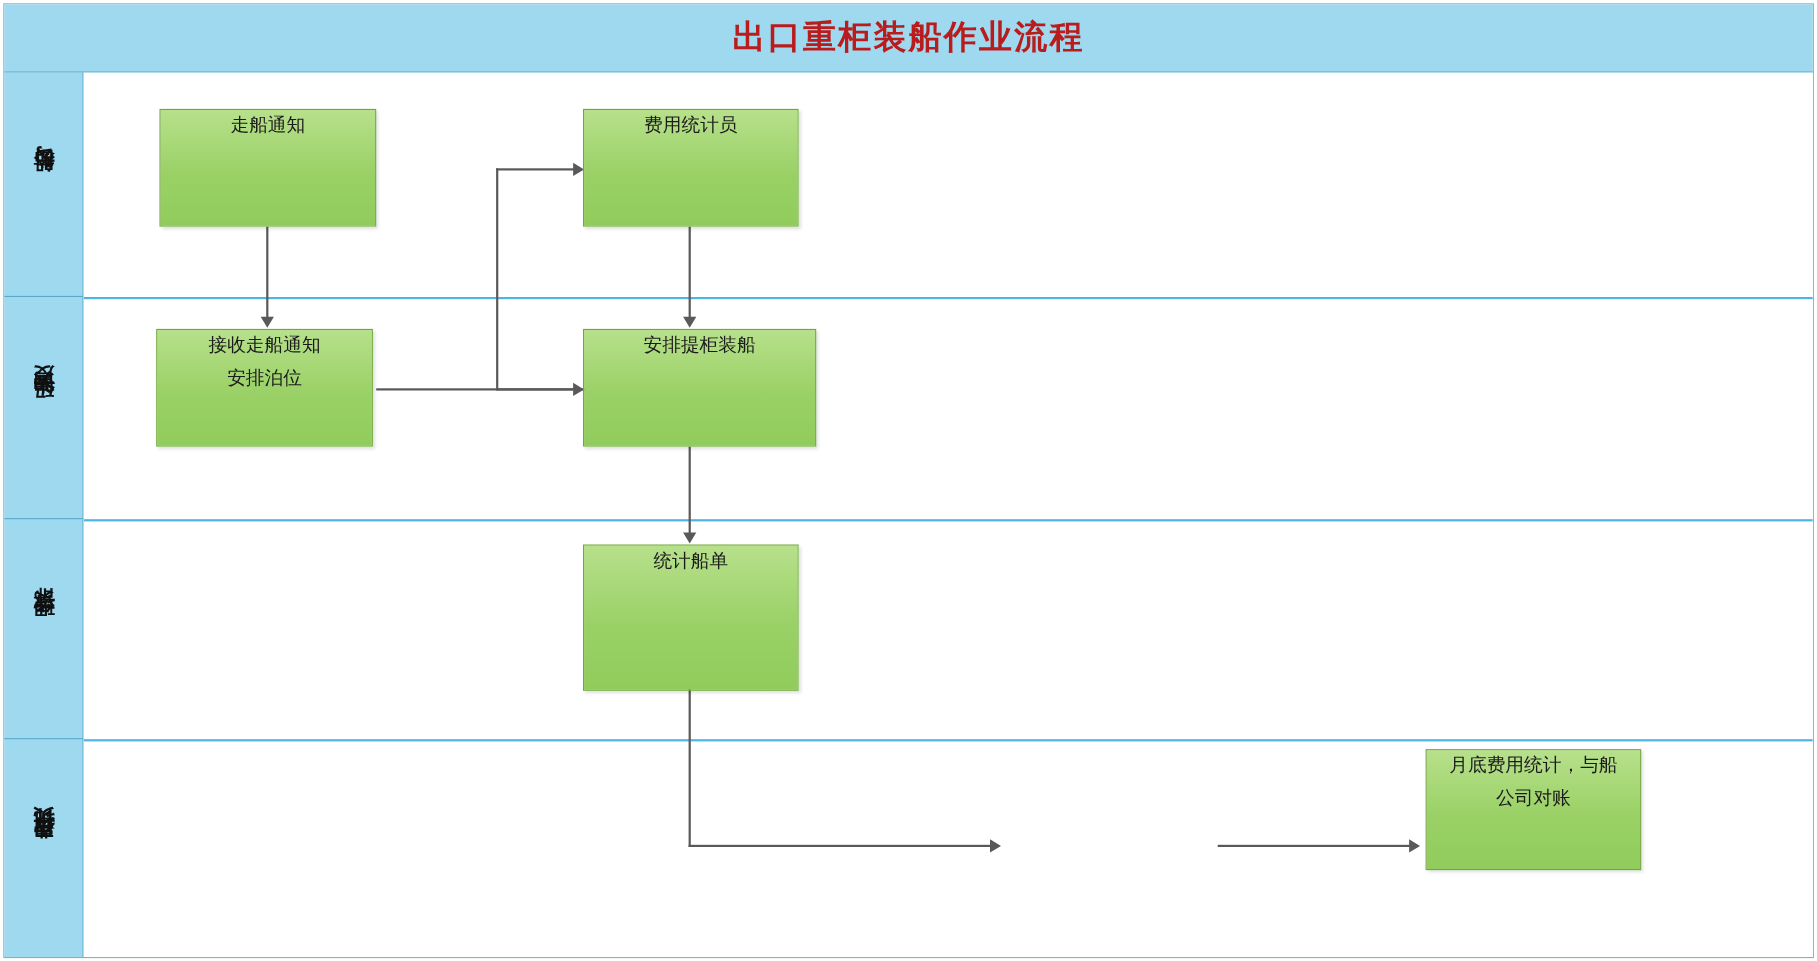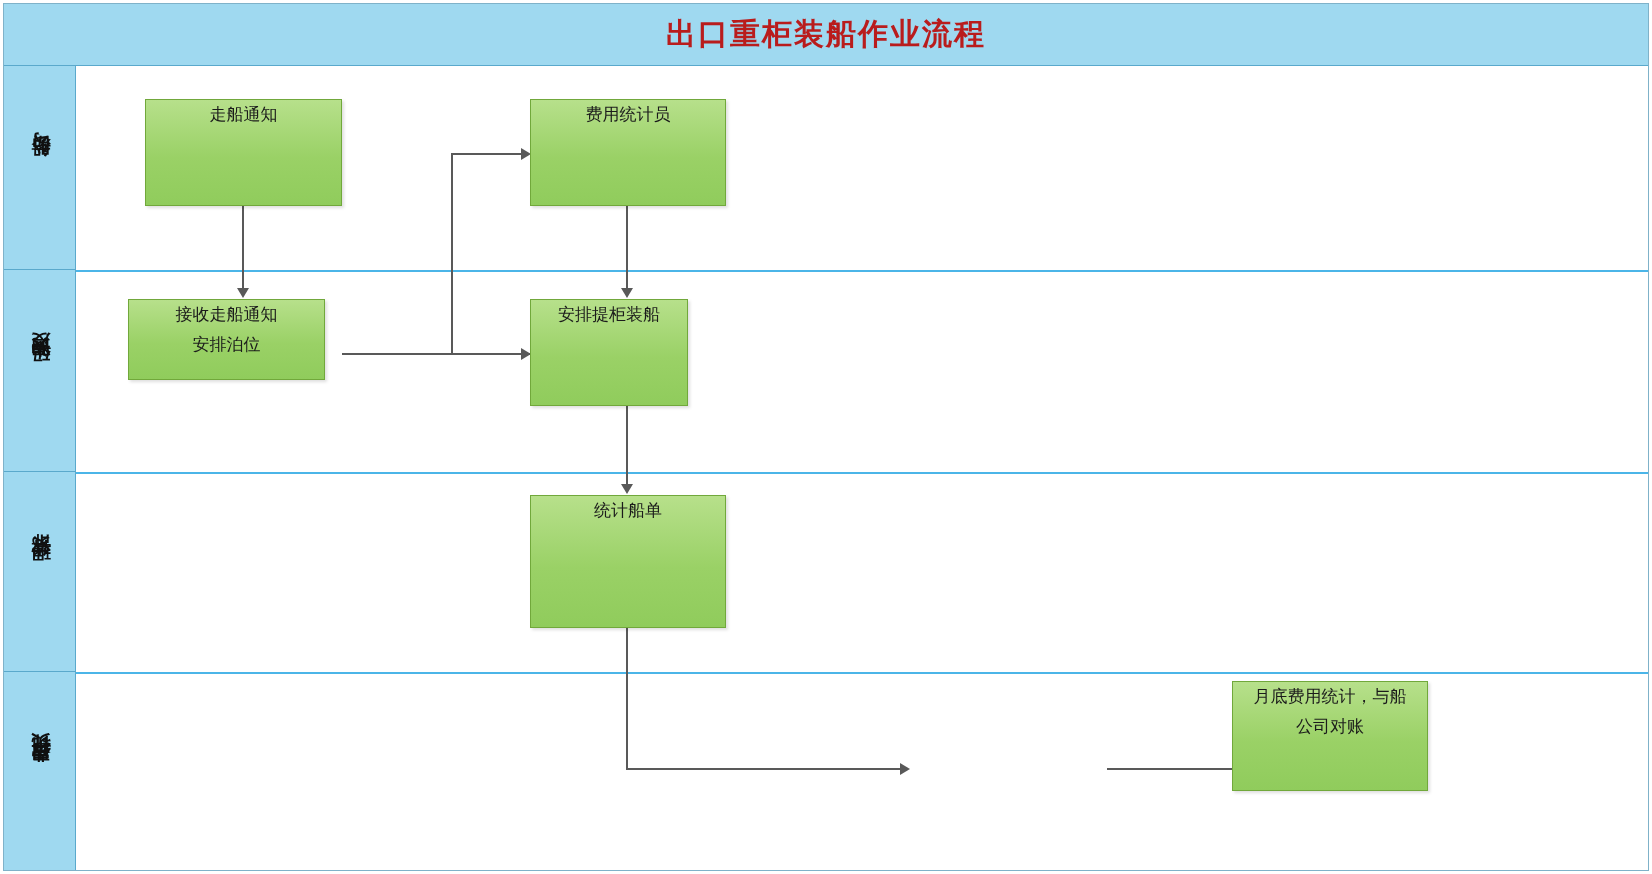--- a/index.html
+++ b/index.html
@@ -209,33 +209,33 @@
     <div class="arrow right" style="left:1205px; top:697px;"></div>
 
     <div class="node" style="left:69px;  top:33px;  width:197px; height:107px;">
       <span class="label">走船通知</span>
     </div>
 
     <div class="node" style="left:454px; top:33px;  width:196px; height:107px;">
       <span class="label">费用统计员</span>
     </div>
 
-    <div class="node" style="left:52px;  top:233px; width:197px; height:81px;">
+    <div class="node" style="left:66px;  top:233px; width:197px; height:107px;">
       <span class="label">接收走船通知
 安排泊位</span>
     </div>
 
-    <div class="node" style="left:454px; top:233px; width:158px; height:107px;">
+    <div class="node" style="left:454px; top:233px; width:212px; height:107px;">
       <span class="label">安排提柜装船</span>
     </div>
 
     <div class="node" style="left:454px; top:429px; width:196px; height:133px;">
       <span class="label">统计船单</span>
     </div>
 
 
-    <div class="node" style="left:1156px; top:615px; width:196px; height:110px;">
+    <div class="node" style="left:1220px; top:615px; width:196px; height:110px;">
       <span class="label">月底费用统计，与船
 公司对账</span>
     </div>
 
   </div>
 </div>
 
 </body></html>

